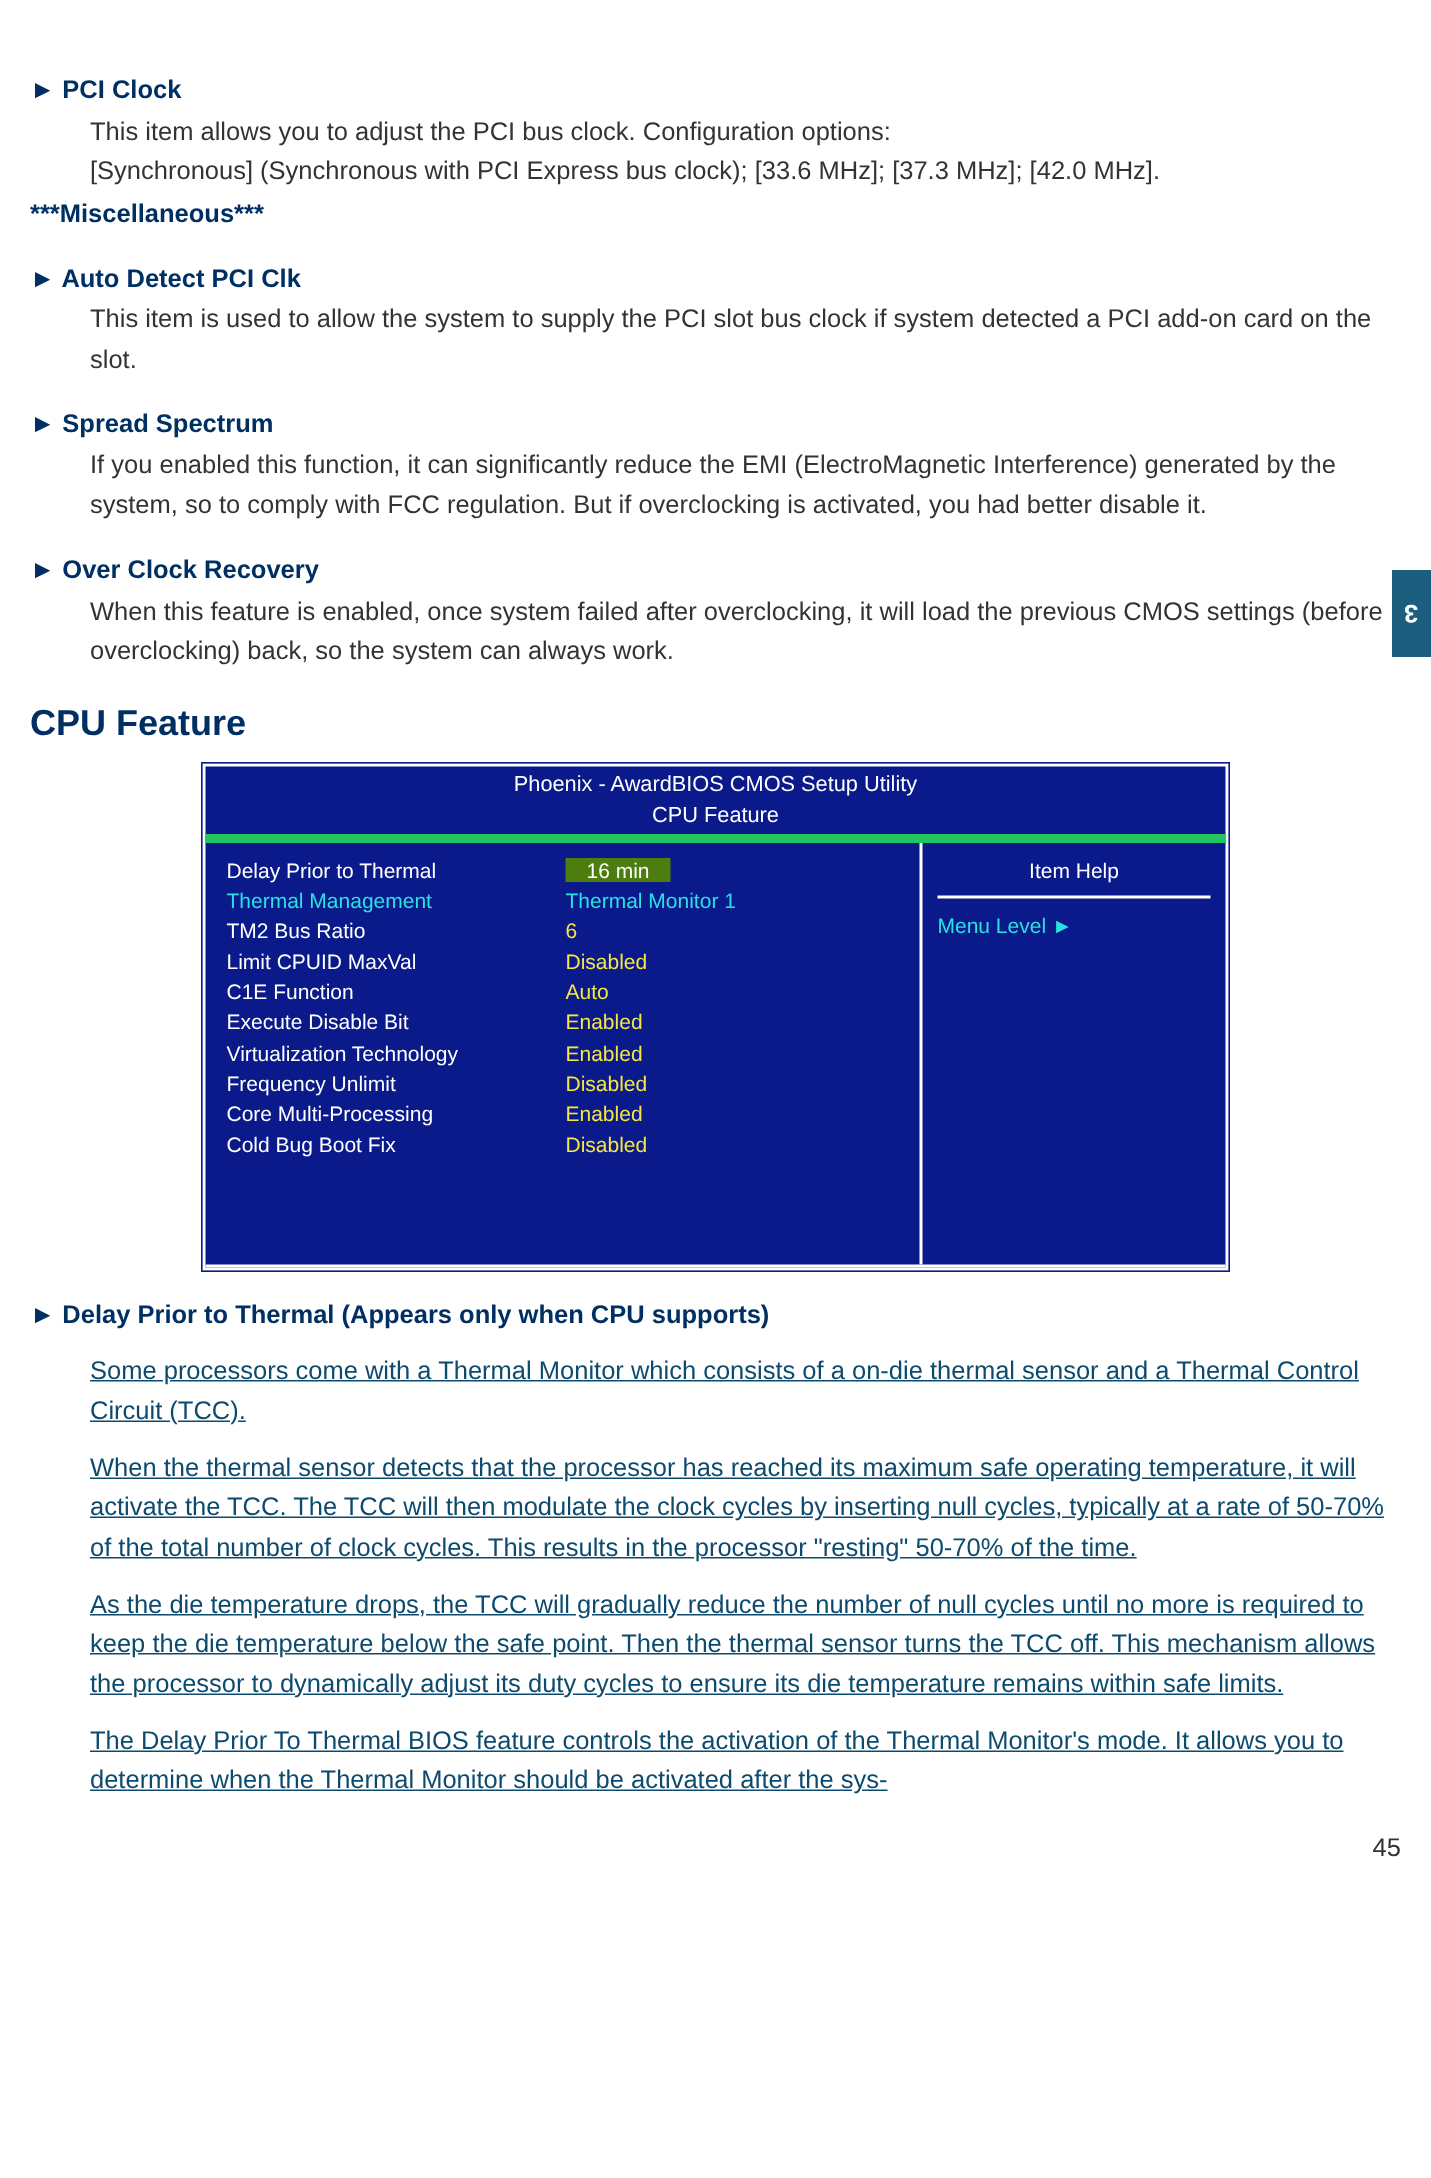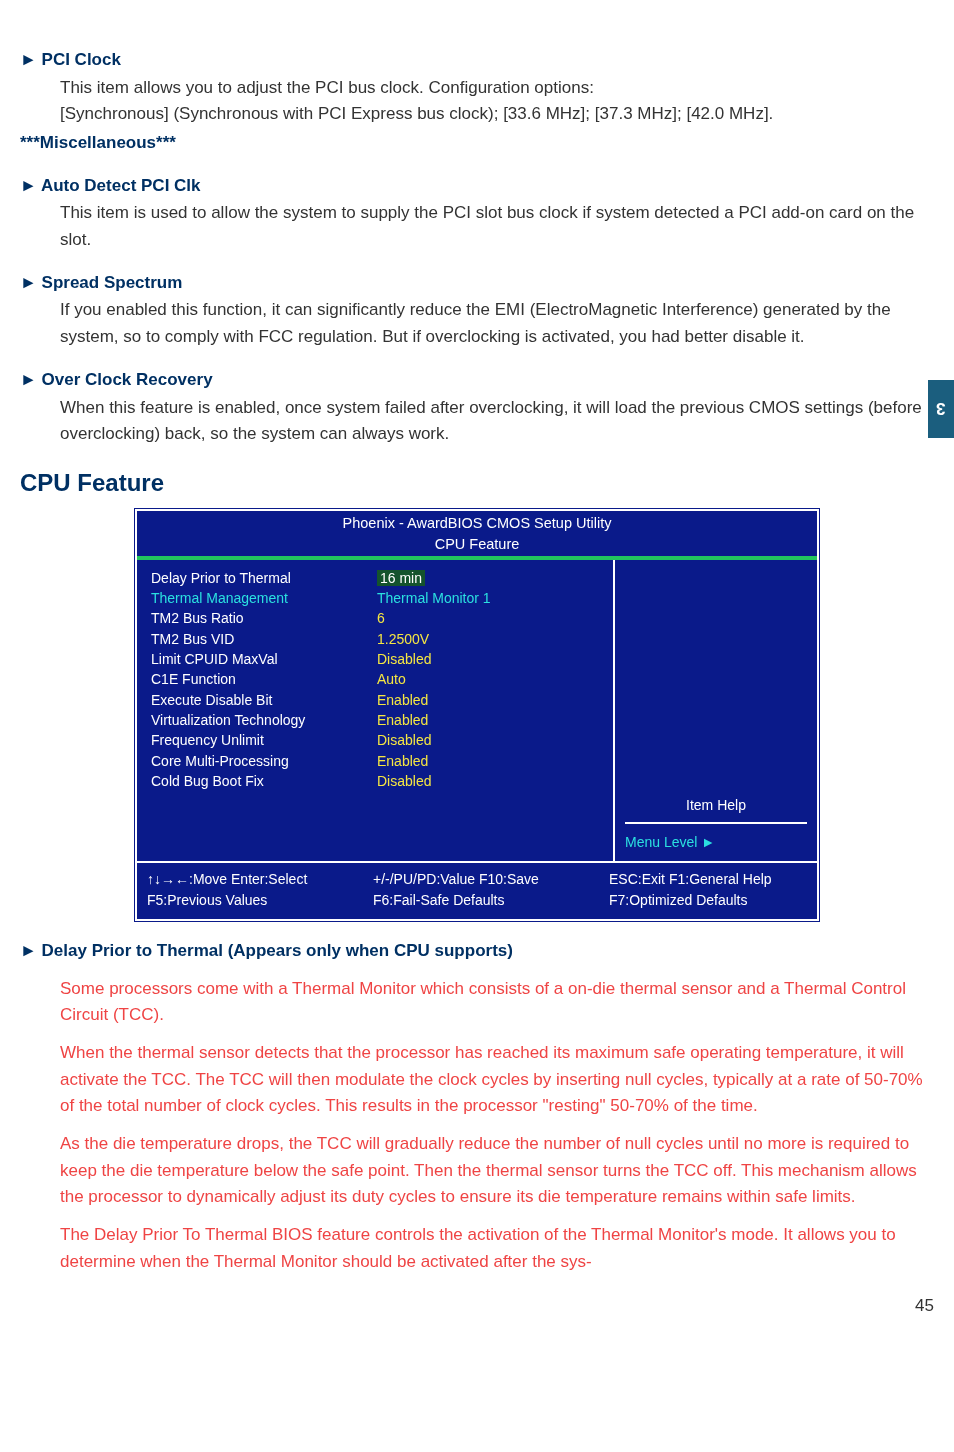--- a/index.html
+++ b/index.html
@@ -50,64 +50,64 @@
       margin-bottom: 8px;
     }
     .body-text {
       margin-left: 40px;
       color: #333;
       font-size: 17px;
       line-height: 1.55;
     }
     .body-text-sect {
       margin-left: 40px;
-      color: #ef4444;
+      color: #0c4a6e;
       font-size: 17px;
       line-height: 1.55;
       margin-top: 12px;
+      text-decoration: underline;
     }
     .bios-box {
       width: 684px;
       margin: 0 auto 14px auto;
       background: #0a1a8a;
       border: 2px solid #fff;
       outline: 1px solid #0a1a8a;
       color: #fff;
       font-family: Arial, sans-serif;
       font-size: 14px;
     }
     .bios-title {
       text-align: center;
       padding: 2px 0;
       color: #fff;
       font-size: 14.5px;
       line-height: 1.4;
     }
     .bios-main {
       display: flex;
-      border-top: 4px solid #22c55e;
+      border-top: 6px solid #22c55e;
       border-bottom: 2px solid #fff;
-      align-items: flex-end;
     }
     .bios-left {
       flex: 1;
       padding: 8px 12px 70px 14px;
       border-right: 2px solid #fff;
     }
     .bios-right {
       width: 202px;
       padding: 8px 10px;
     }
     .bios-row { display: flex; line-height: 1.45; }
     .bios-label { width: 226px; }
     .bios-val { flex: 1; }
     .cy { color: #2be0e0; }
     .ye { color: #f5e642; }
     .wh { color: #fff; }
-    .hl { background: #14532d; color: #fff; padding: 0 3px; }
+    .hl { background: #4d7c0f; color: #fff; padding: 0 14px; }
     .bios-footer {
       display: flex;
       padding: 6px 10px 8px 10px;
       font-size: 14px;
     }
     .bios-footer .col1 { width: 226px; }
     .bios-footer .col2 { width: 236px; }
     .bios-footer .col3 { flex: 1; }
     .bios-footer div { line-height: 1.5; }
     .page-num {
@@ -154,24 +154,20 @@
         </div>
       <div class="bios-row">
           <span class="bios-label cy">Thermal Management</span>
           <span class="bios-val cy">Thermal Monitor 1</span>
         </div>
       <div class="bios-row">
           <span class="bios-label wh">TM2 Bus Ratio</span>
           <span class="bios-val ye">6</span>
         </div>
       <div class="bios-row">
-          <span class="bios-label wh">TM2 Bus VID</span>
-          <span class="bios-val ye">1.2500V</span>
-        </div>
-      <div class="bios-row">
           <span class="bios-label wh">Limit CPUID MaxVal</span>
           <span class="bios-val ye">Disabled</span>
         </div>
       <div class="bios-row">
           <span class="bios-label wh">C1E Function</span>
           <span class="bios-val ye">Auto</span>
         </div>
       <div class="bios-row">
           <span class="bios-label wh">Execute Disable Bit</span>
           <span class="bios-val ye">Enabled</span>
@@ -191,34 +187,20 @@
       <div class="bios-row">
           <span class="bios-label wh">Cold Bug Boot Fix</span>
           <span class="bios-val ye">Disabled</span>
         </div>
     </div>
     <div class="bios-right">
       <div style="text-align:center;color:#fff;border-bottom:2px solid #fff;padding-bottom:6px;margin-bottom:8px">Item Help</div>
       <div class="cy">Menu Level  ►</div>
     </div>
   </div>
-  <div class="bios-footer">
-    <div class="col1">
-      <div>↑↓→←:Move   Enter:Select</div>
-      <div>F5:Previous Values</div>
-    </div>
-    <div class="col2">
-      <div>+/-/PU/PD:Value   F10:Save</div>
-      <div>F6:Fail-Safe Defaults</div>
-    </div>
-    <div class="col3">
-      <div>ESC:Exit   F1:General Help</div>
-      <div>F7:Optimized Defaults</div>
-    </div>
-  </div>
 </div>
 
 <div class="heading-item">► Delay Prior to Thermal  (Appears only when CPU supports)</div>
 <div class="body-text-sect">Some processors come with a Thermal Monitor which consists of a on-die thermal sensor and a Thermal Control Circuit (TCC).</div>
 <div class="body-text-sect">When the thermal sensor detects that the processor has reached its maximum safe operating temperature, it will activate the TCC. The TCC will then modulate the clock cycles by inserting null cycles, typically at a rate of 50-70% of the total number of clock cycles. This results in the processor "resting" 50-70% of the time.</div>
 <div class="body-text-sect">As the die temperature drops, the TCC will gradually reduce the number of null cycles until no more is required to keep the die temperature below the safe point. Then the thermal sensor turns the TCC off. This mechanism allows the processor to dynamically adjust its duty cycles to ensure its die temperature remains within safe limits.</div>
 <div class="body-text-sect">The Delay Prior To Thermal BIOS feature controls the activation of the Thermal Monitor's mode. It allows you to determine when the Thermal Monitor should be activated after the sys-</div>
 
 <div class="page-num">45</div>
 

